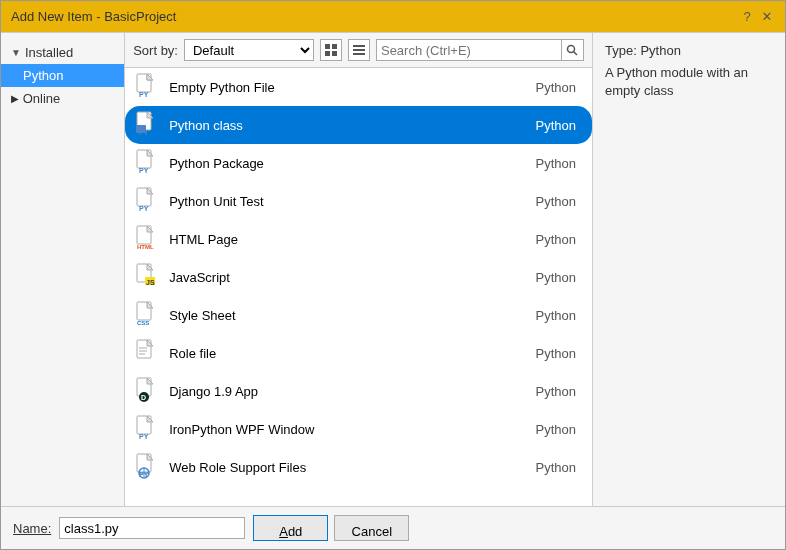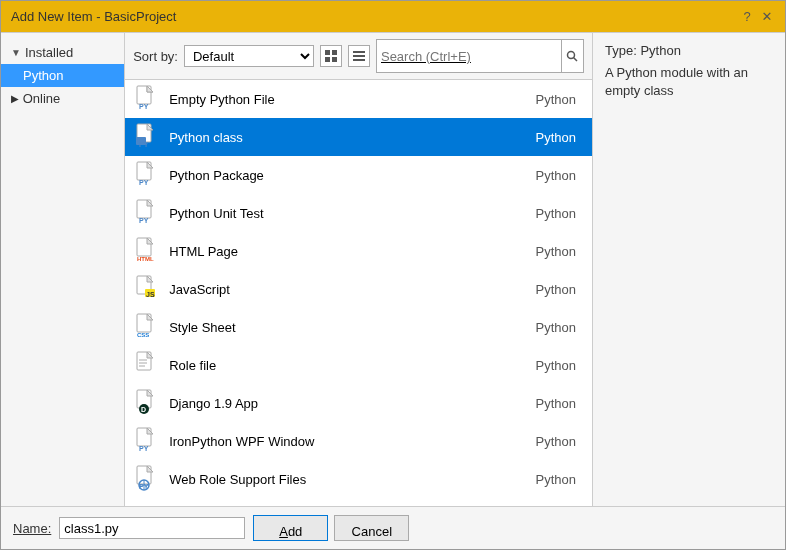--- a/index.html
+++ b/index.html
@@ -138,23 +138,22 @@
       align-items: center;
       justify-content: center;
       font-size: 12px;
       color: #444;
     }
     .search-box {
       display: flex;
       align-items: flex-start;
       border: 1px solid #aaa;
       background: #fff;
-      height: 34px;
-      flex: 1;
-      text-decoration: underline;
+      height: 22px;
+      flex: 1;
     }
     .search-input {
       border: none;
       outline: none;
       font-size: 13px;
       padding: 0 4px;
       flex: 1;
       height: 100%;
       background: transparent;
       color: #999;
@@ -182,21 +181,21 @@
     .item-list::-webkit-scrollbar-thumb { background: #c0c0c0; border: 2px solid #f0f0f0; }
 
     .list-item {
       display: flex;
       align-items: center;
       padding: 5px 8px;
       cursor: pointer;
       gap: 8px;
       min-height: 36px;
     }
-    .list-item.selected { background: #0078d7; color: #fff; }
+    .list-item.selected { background: #0078d7; color: #fff; border-radius: 15px; }
     .list-item.selected .item-category { color: #fff; }
 
     .item-icon {
       width: 28px;
       height: 28px;
       flex-shrink: 0;
       display: flex;
       align-items: center;
       justify-content: center;
     }

